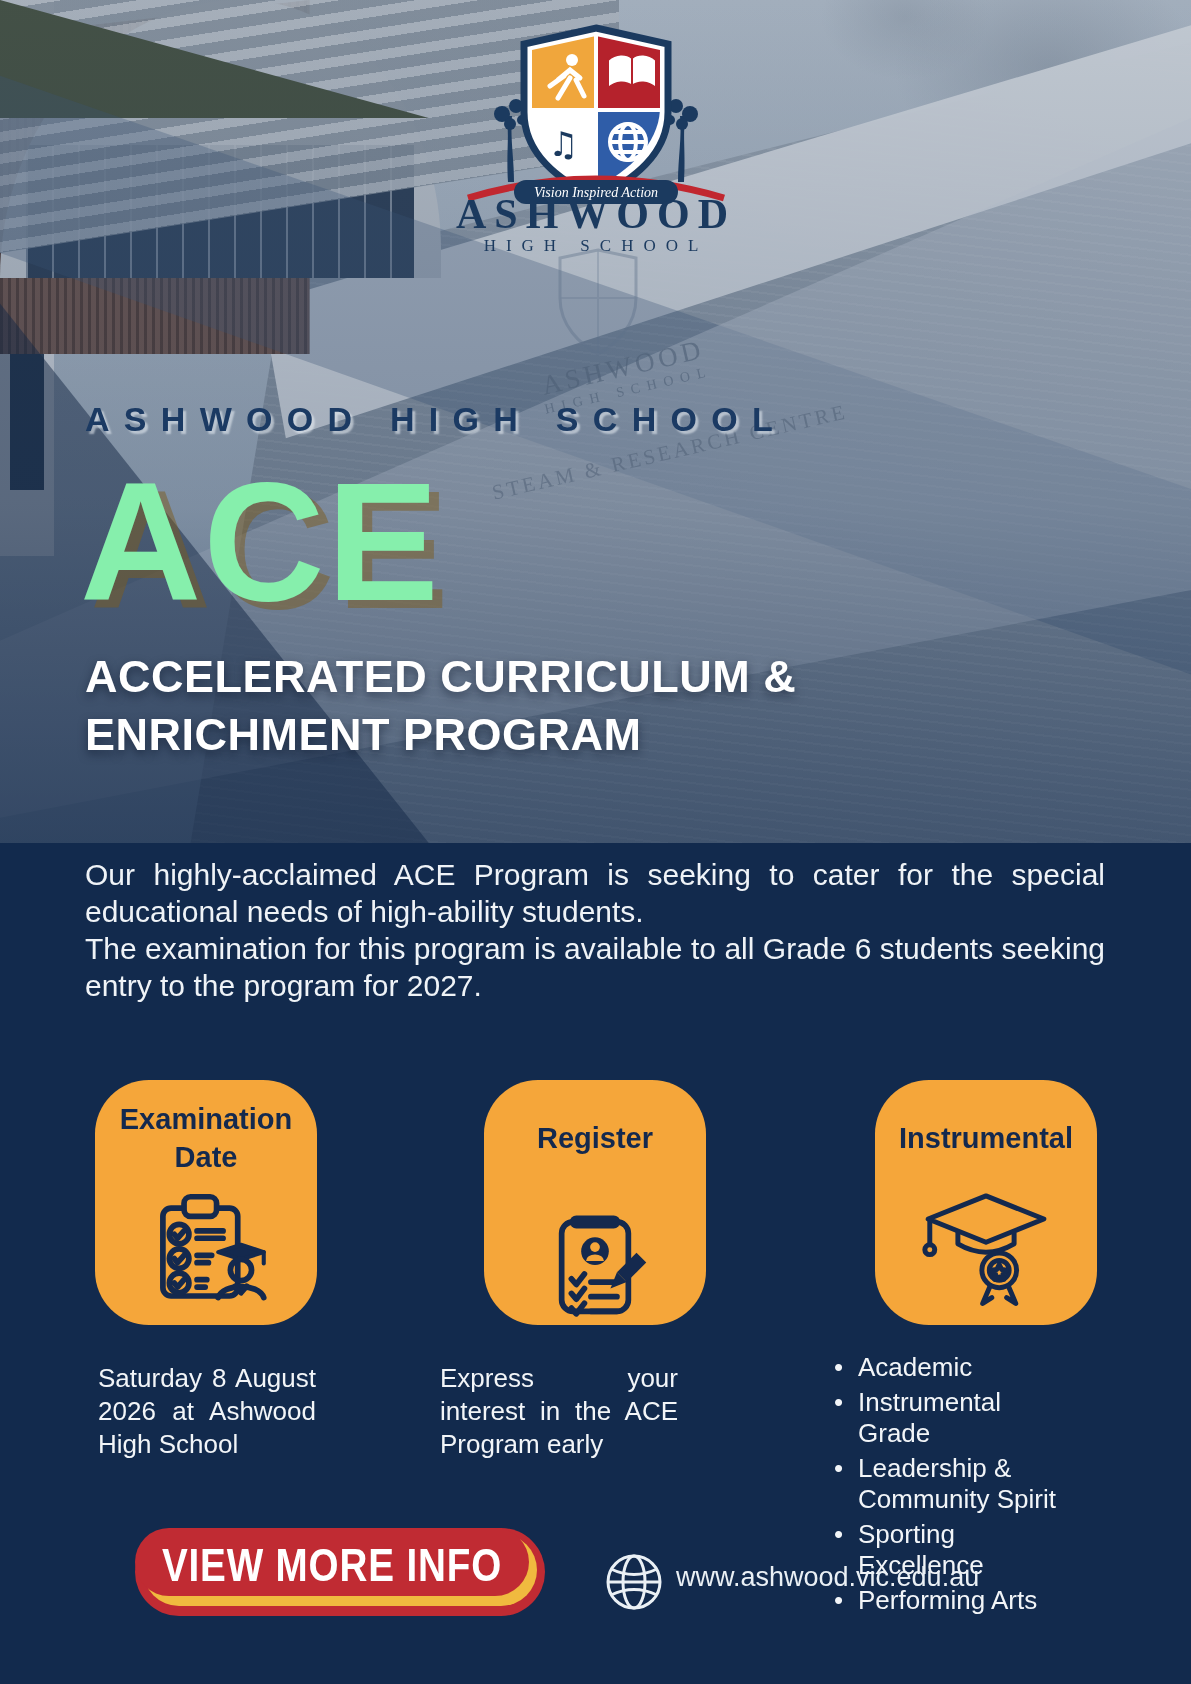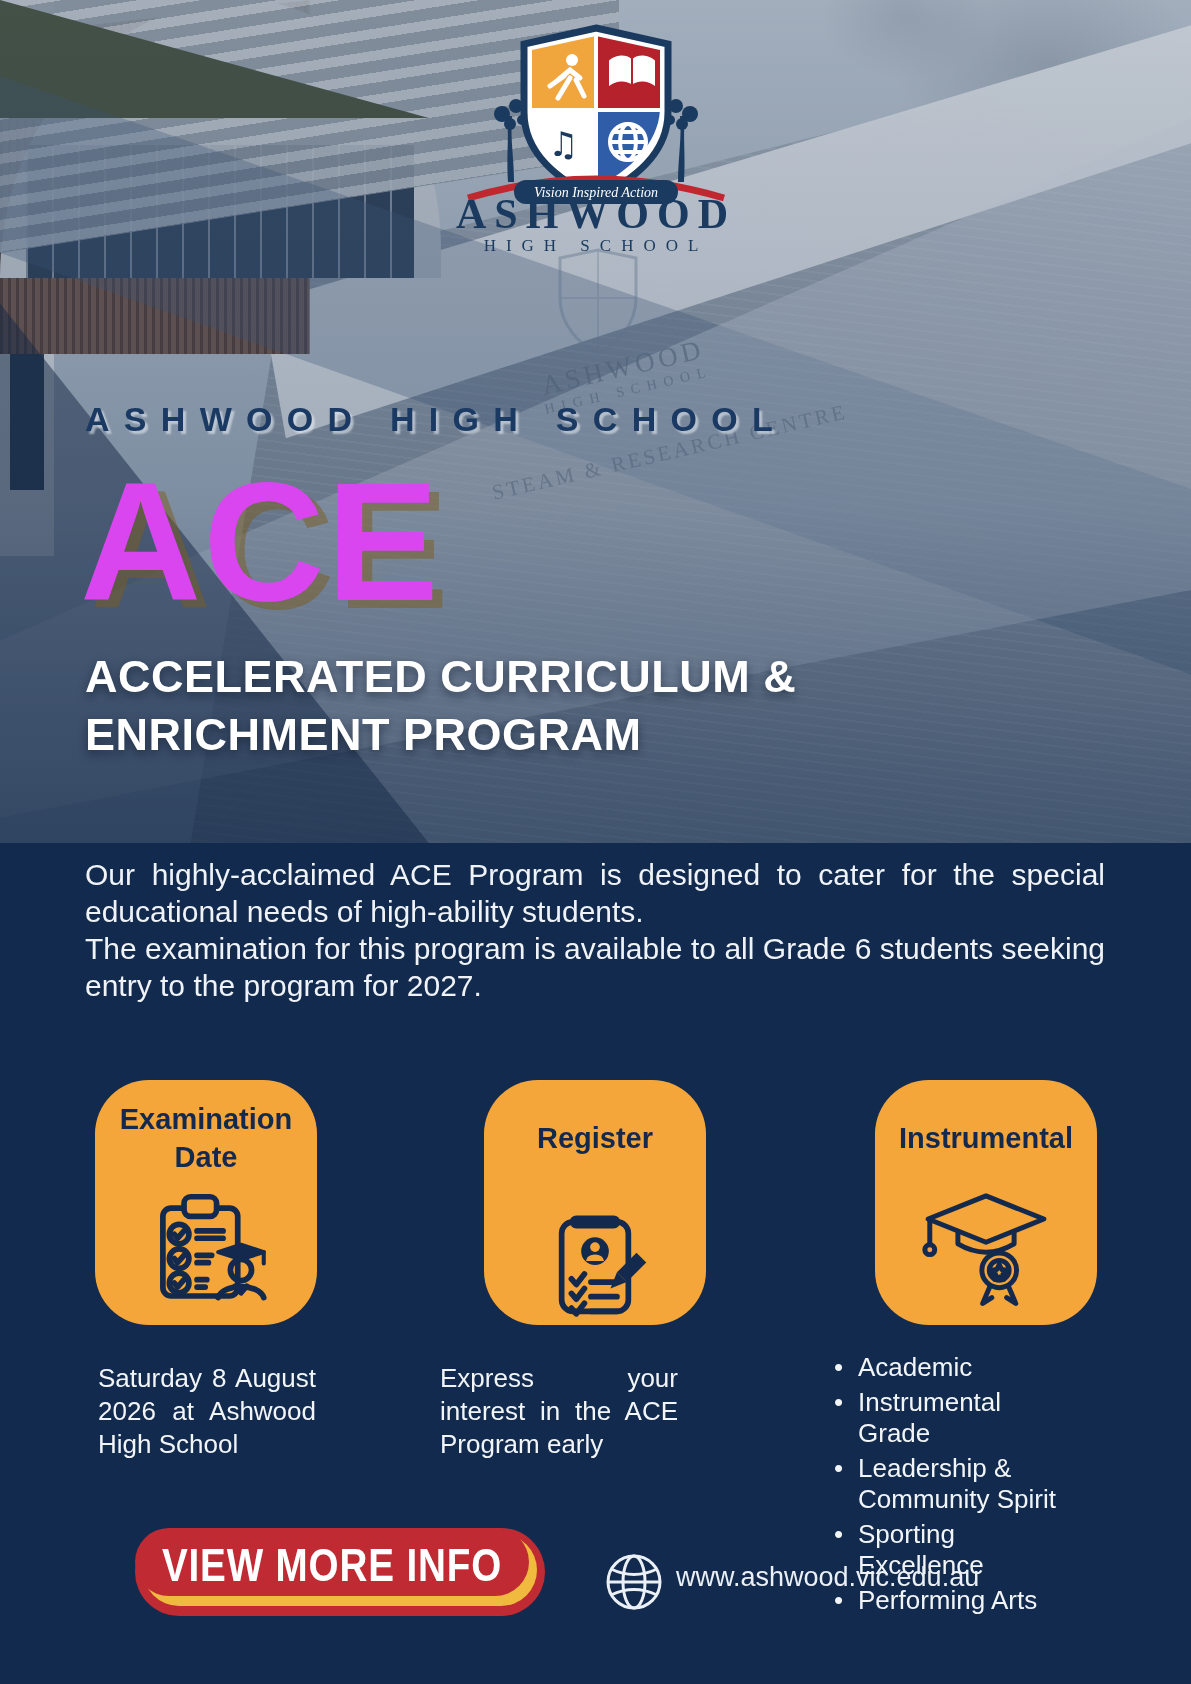--- a/index.html
+++ b/index.html
@@ -59,21 +59,21 @@
            font-family:"Liberation Serif", serif; font-weight:bold; font-size:42px;
            letter-spacing:8px; color:#1B3A5F; }
   .logo-type { position:absolute; left:446px; top:236px; width:300px; text-align:center;
            font-family:"Liberation Serif", serif; font-size:17px; letter-spacing:10px; color:#1B3A5F; }
 
   
   .school-heading { position:absolute; left:85px; top:400px; white-space:nowrap;
            font-size:34px; font-weight:bold; letter-spacing:.42em; color:#1B3A63;
            text-shadow:3px 3px 2px rgba(236,242,247,.55); }
   .ace { position:absolute; left:80px; top:458px; font-size:168px; font-weight:800;
-           line-height:1; color:#d946ef; letter-spacing:2px;
+           line-height:1; color:#86efac; letter-spacing:2px;
            text-shadow:10px 8px 0 rgba(124,92,30,.5); }
   .program-title { position:absolute; left:85px; top:648px; font-size:45px; font-weight:800;
            color:#FFFFFF; line-height:58px; letter-spacing:.5px;
            text-shadow:0 4px 10px rgba(8,18,38,.5); }
 
   
   .intro { position:absolute; left:85px; top:856px; width:1020px;
            font-size:30px; line-height:37px; color:#EFF3F7; }
   .intro p { text-align:justify; }
 
@@ -195,21 +195,21 @@
   <div class="logo-type">HIGH SCHOOL</div>
 
   <div class="school-heading">ASHWOOD HIGH SCHOOL</div>
   <div class="ace">ACE</div>
   <div class="program-title">
     <div>ACCELERATED CURRICULUM &amp;</div>
     <div>ENRICHMENT PROGRAM</div>
   </div>
 
   <div class="intro">
-    <p>Our highly-acclaimed ACE Program is designed to cater for the special educational needs of high-ability students.</p>
+    <p>Our highly-acclaimed ACE Program is seeking to cater for the special educational needs of high-ability students.</p>
     <p>The examination for this program is available to all Grade 6 students seeking entry to the program for 2027.</p>
   </div>
 
   <div class="card c1">
     <div class="card-title">Examination Date</div>
     <div class="card-iconbox">
       <svg width="128" height="122" viewBox="0 0 150 150" fill="none" stroke="#14294E" stroke-width="7" stroke-linecap="round" stroke-linejoin="round">
         <rect x="22" y="26" width="92" height="108" rx="10"></rect>
         <rect x="48" y="12" width="40" height="24" rx="8" fill="#F5A63A"></rect>
         <circle cx="42" cy="58" r="12"></circle>

